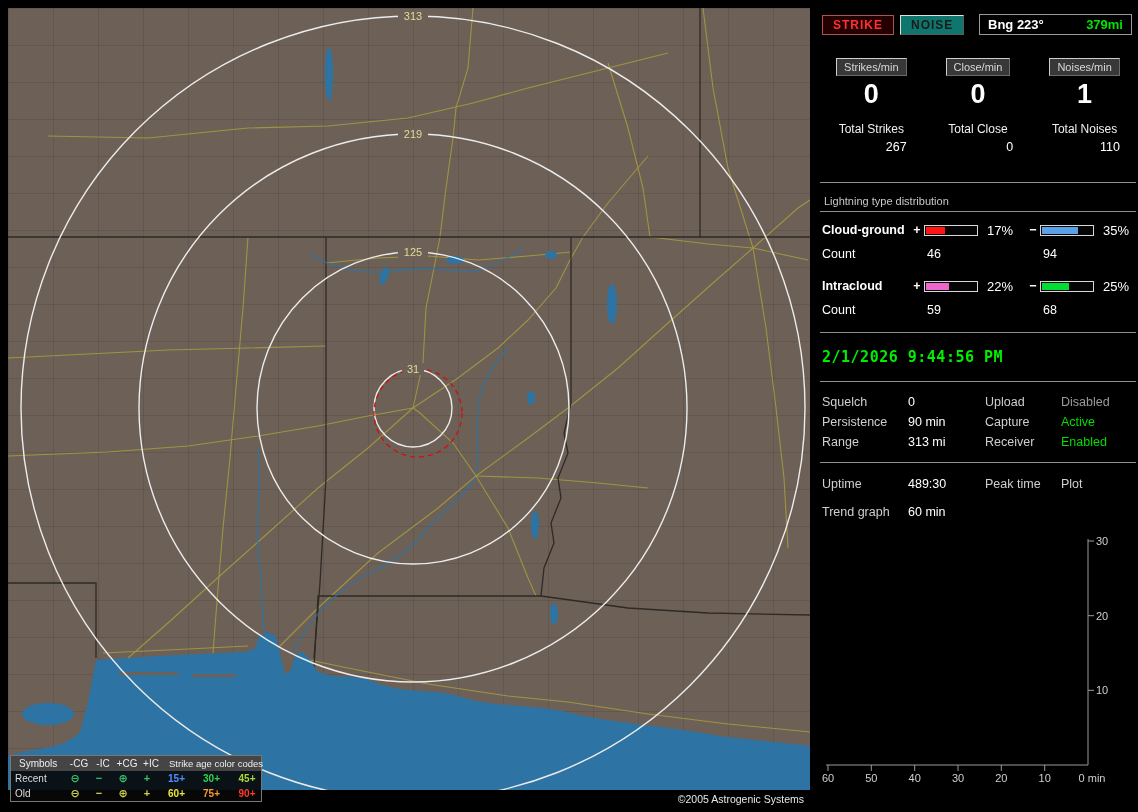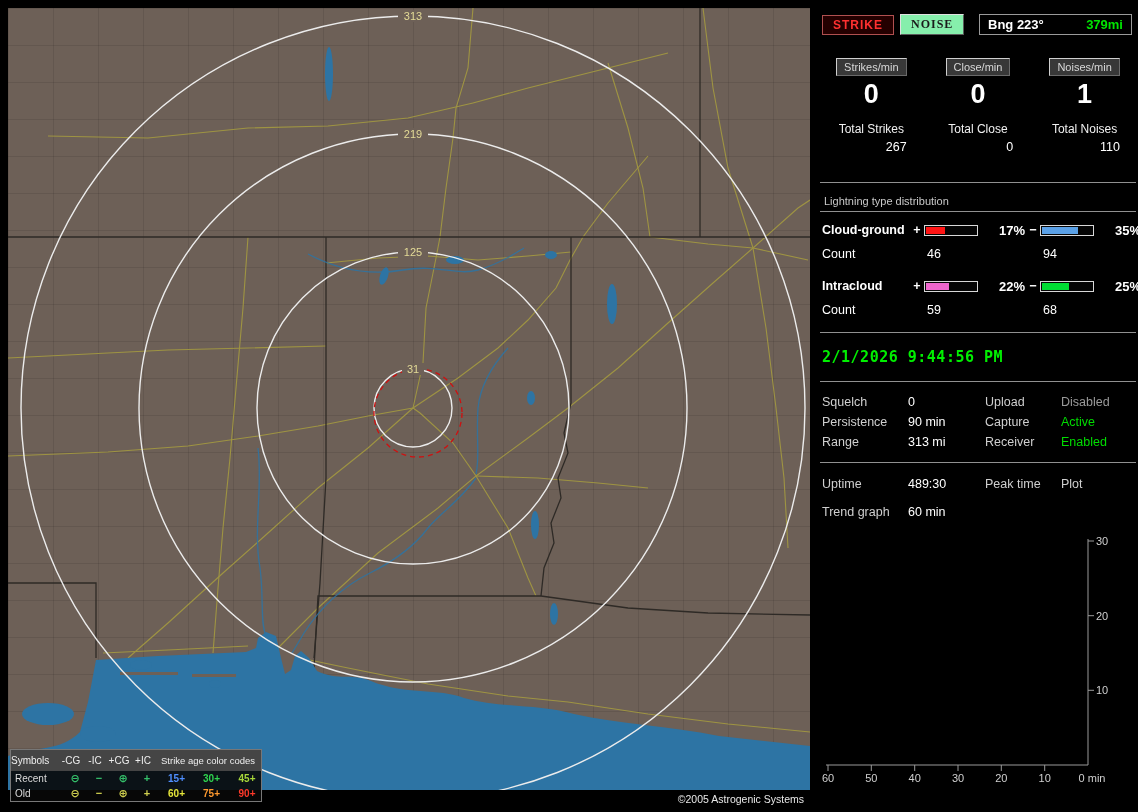--- a/index.html
+++ b/index.html
@@ -8,35 +8,35 @@
   .stage { position:relative; width:1138px; height:812px; background:#000; }
 
   
   .map-wrap { position:absolute; left:8px; top:8px; width:802px; height:798px; background:#000; }
   .copyright { position:absolute; right:6px; bottom:1px; color:#e8e8e8; font-size:10.5px; }
 
   
   .legend { position:absolute; left:2px; bottom:4px; width:252px;
             background:rgba(8,8,8,0.9); border:1px solid #777; color:#ddd; font-size:10px; }
   .legend-header { display:grid; grid-template-columns:48px 24px 24px 24px 24px 106px;
-                   background:#454545; color:#eee; align-items:center; height:21px; padding-left:0; }
+                   background:#454545; color:#eee; align-items:center; height:15px; padding-left:8px; }
   .legend-header .age-title { font-size:9.5px; text-align:center; }
   .legend-row { display:grid; grid-template-columns:48px 24px 24px 24px 24px 35px 35px 36px;
                 align-items:center; height:15px; padding-left:4px; }
   .sym { text-align:center; font-size:11px; line-height:1; font-weight:bold; }
   .sym-h { text-align:center; }
   .age { font-weight:bold; text-align:center; font-size:10px; }
 
   
   .sidebar { position:absolute; left:818px; top:0; width:320px; height:812px; color:#fff; }
   .toolbar { display:flex; align-items:center; margin:14px 6px 0 4px; gap:6px; }
   .btn { font-size:12px; font-weight:bold; padding:2px 10px; letter-spacing:1px; cursor:default; }
   .btn-strike { background:#240000; color:#ff3030; border:1px solid #b05050; }
-  .btn-noise  { background:#86efac; color:#1a1a1a; border:1px solid;
-                border-color:#e0e0e0 #5a5a5a #5a5a5a #e0e0e0;font-family:Liberation Serif, serif; }
+  .btn-noise  { background:#0f766e; color:#1a1a1a; border:1px solid;
+                border-color:#e0e0e0 #5a5a5a #5a5a5a #e0e0e0; }
   .bng { margin-left:auto; display:flex; justify-content:space-between; align-items:center;
          width:153px; border:1px solid #9a9a9a; padding:2px 8px; font-size:13px; font-weight:bold; }
   .bng .dist-val { color:#00e400; }
 
   .stats { display:flex; margin-top:22px; }
   .stat-col { width:33.33%; text-align:center; }
   .stat-box { display:inline-block; border:1px solid; border-color:#cfcfcf #6a6a6a #6a6a6a #cfcfcf;
               background:#383838; color:#d8d8d8; font-size:11px; padding:2px 7px; }
   .stat-num { font-size:27px; font-weight:bold; color:#fff; margin-top:3px; }
   .stat-total-label { font-size:12px; color:#f0f0f0; margin-top:12px; }
@@ -46,21 +46,21 @@
   .sep-lg { margin-top:28px; }
 
   .dist-title { color:#c9c9c9; font-size:11px; padding:2px 0 4px 4px;
                 border-bottom:1px solid #909090; margin:4px 2px 6px 2px; }
   .dist-row { display:grid; grid-template-columns:88px 14px 58px 44px 14px 58px 40px;
               align-items:center; height:24px; padding-left:4px; font-size:12.5px; color:#fff; }
   .dist-label { font-weight:bold; }
   .pm { font-weight:bold; text-align:center; }
   .bar { width:54px; height:11px; border:1px solid #d8d8d8; background:#050505; position:relative; }
   .bar i { position:absolute; left:1px; top:1px; bottom:1px; }
-  .pct { font-weight:bold; font-size:13px; padding-left:5px;margin-left:12px; }
+  .pct { font-weight:normal; font-size:13px; padding-left:5px; }
   .cnt { font-weight:normal; padding-left:3px; }
   .gap8 { height:8px; }
 
   .clock { color:#00ef00; font-family:"DejaVu Sans Mono",monospace; font-weight:bold;
            font-size:15px; padding:5px 0 5px 4px; letter-spacing:0.5px; }
 
   .kv-row { display:grid; grid-template-columns:86px 77px 76px auto;
             align-items:center; height:20px; padding-left:4px; font-size:12.5px; }
   .kv-label { color:#cfcfcf; }
   .kv-value { color:#fff; }

